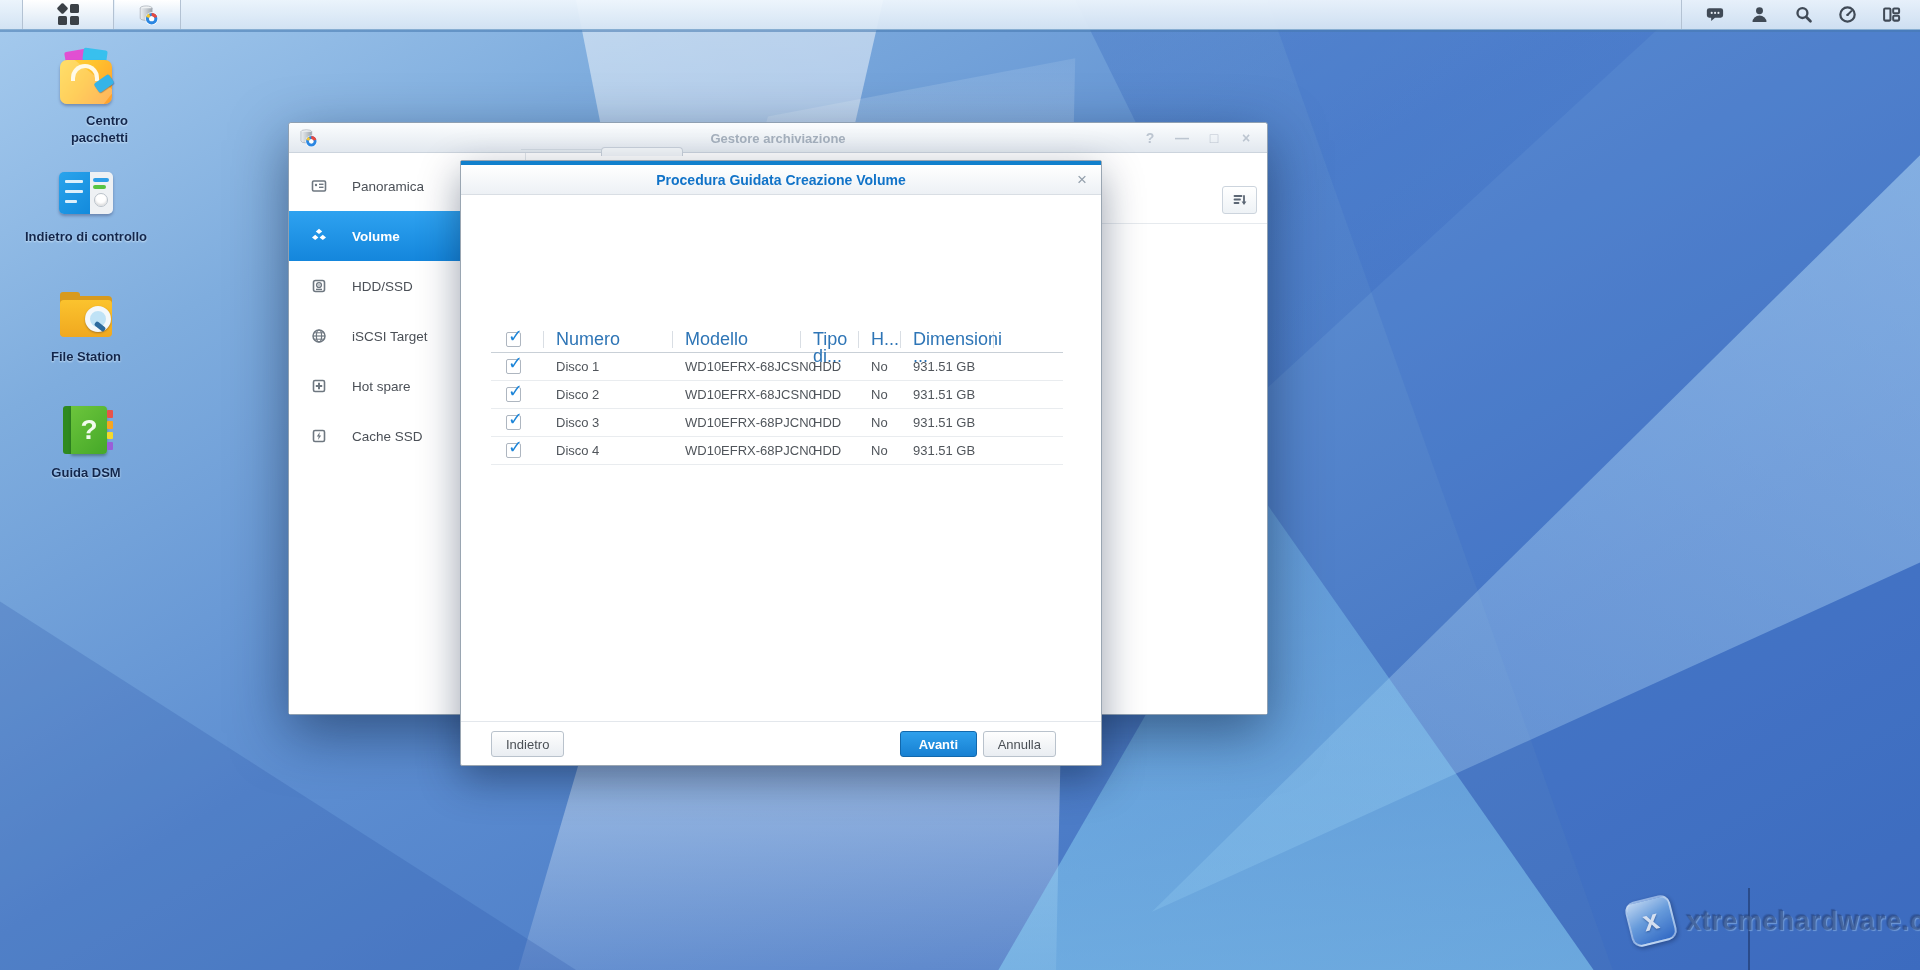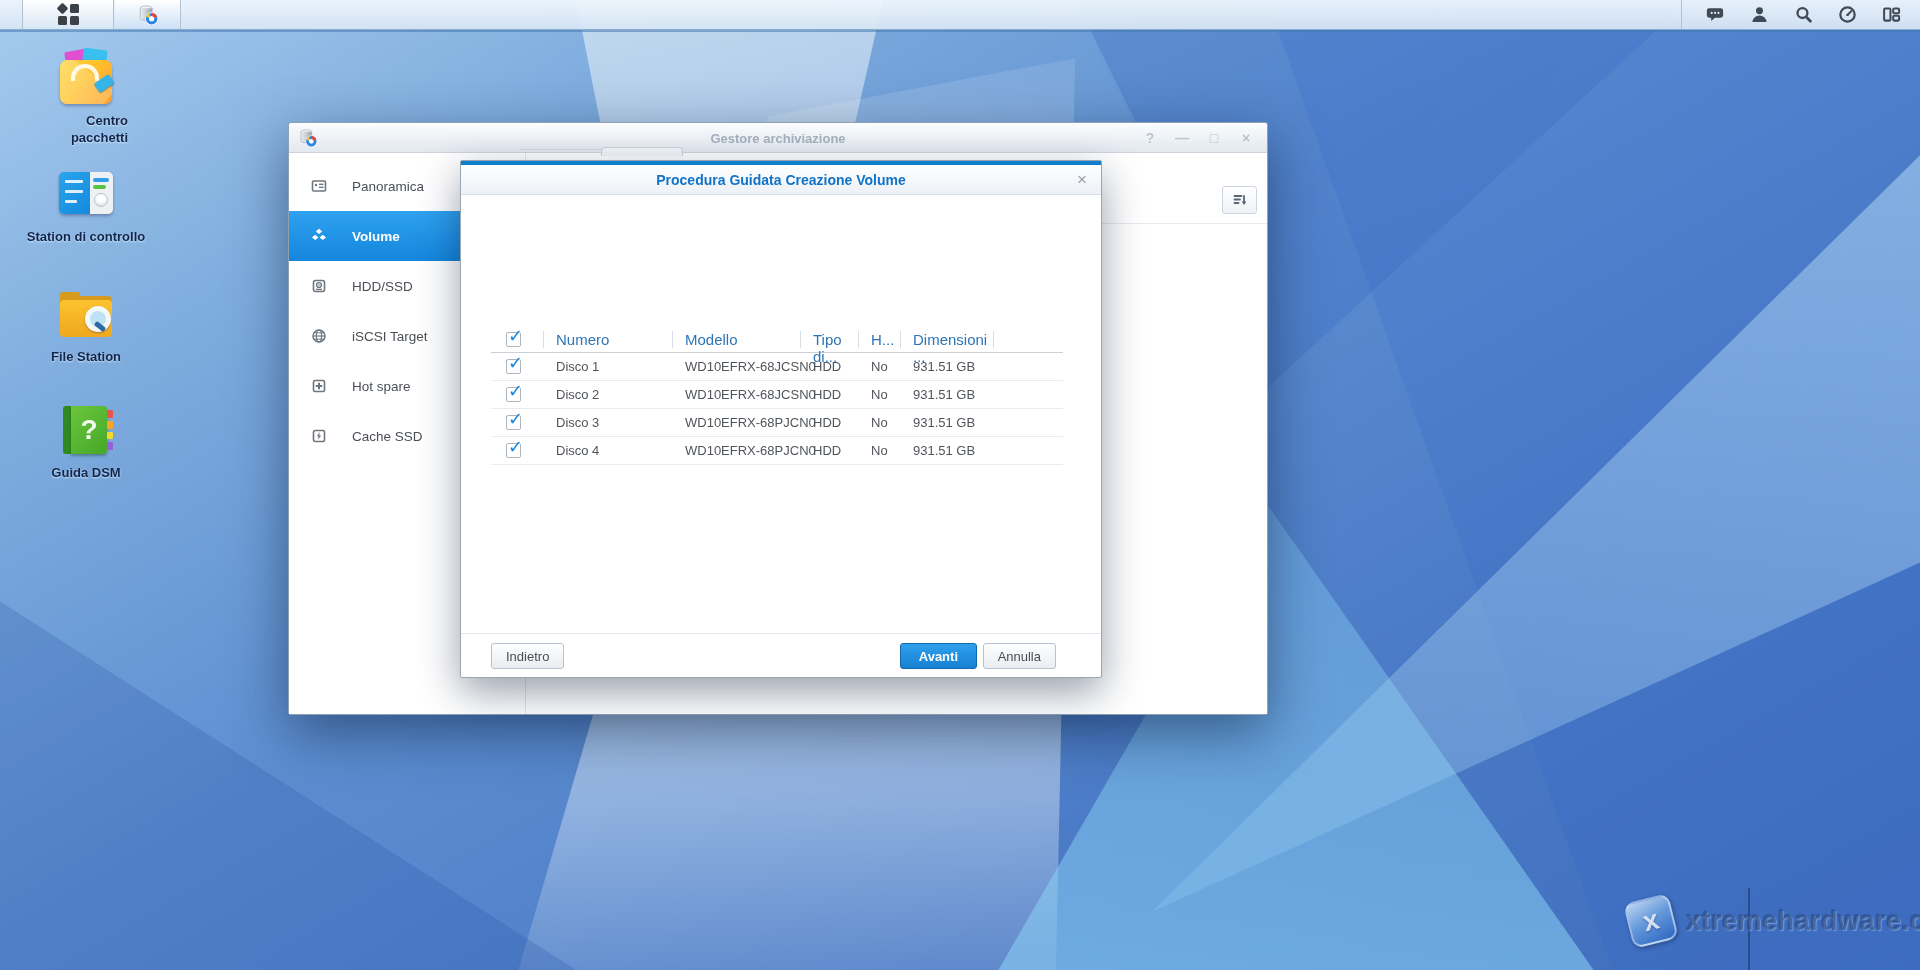--- a/index.html
+++ b/index.html
@@ -86,37 +86,37 @@
   .s-item.sel{background:linear-gradient(to bottom,#2ea2f0,#1486dc);color:#fff;font-weight:bold}
   .s-item.sel svg{color:#fff}
   
   .wcontent{position:absolute;left:237px;top:30px;right:0;bottom:0;background:#fff}
   .partial-line{position:absolute;left:232px;top:26px;width:82px;height:1px;background:#d2d9e1}
   .partial-btn{position:absolute;left:312px;top:24px;width:82px;height:9px;background:#f3f6f9;border:1px solid #c9d1da;border-bottom:none;border-radius:4px 4px 0 0}
   .toolbar-sep{position:absolute;left:0;right:0;top:70px;height:1px;background:#e6eaee}
   .sortbtn{position:absolute;right:10px;top:33px;width:35px;height:28px;background:linear-gradient(#fff,#eef2f6);border:1px solid #ccd4dd;border-radius:3px;display:flex;align-items:center;justify-content:center;cursor:pointer}
 
   
-  .wizard{position:absolute;left:460px;top:160px;width:642px;height:518px;background:#fff;border:1px solid #9aa6b2;border-radius:2px;box-shadow:0 14px 40px rgba(8,25,55,0.42);z-index:20}
+  .wizard{position:absolute;left:460px;top:160px;width:642px;height:606px;background:#fff;border:1px solid #9aa6b2;border-radius:2px;box-shadow:0 14px 40px rgba(8,25,55,0.42);z-index:20}
   .wz-accent{height:4px;background:#1180cc}
   .wz-titlerow{position:relative;height:30px;background:linear-gradient(to bottom,#ffffff,#edf1f5);border-bottom:1px solid #d9dee4;display:flex;align-items:center;justify-content:center}
   .wz-title{font-size:14px;font-weight:bold;color:#1173c8}
   .wz-close{position:absolute;right:14px;top:0;height:30px;display:flex;align-items:center;font-size:17px;color:#94a0ac;cursor:pointer}
   .wz-hero{position:relative;height:114px;background:linear-gradient(100deg,#18a0f0 0%,#0e88de 55%,#0b76cf 100%);overflow:hidden}
   .wz-hero i{position:absolute;inset:0}
   .wz-hero .h1{background:rgba(255,255,255,0.09);clip-path:polygon(52% 0,100% 0,100% 100%,68% 100%)}
   .wz-hero .h2{background:rgba(8,50,120,0.10);clip-path:polygon(58% 100%,84% 12%,100% 62%,100% 100%)}
   .wz-hero .h3{background:rgba(255,255,255,0.12);clip-path:polygon(74% 0,96% 0,58% 100%,46% 100%)}
   .wz-hero .h4{background:rgba(255,255,255,0.18);clip-path:polygon(86% 0,100% 0,100% 48%)}
   .wz-heading{position:absolute;left:36px;top:42px;font-size:21px;font-weight:bold;color:#fff;z-index:2}
   
   .wz-table{position:absolute;left:30px;top:165px;width:572px}
   .trow{display:grid;grid-template-columns:53px 129px 128px 58px 42px 93px 1fr;align-items:center}
   .thead{height:27px;border-bottom:1px solid #c9d0d7}
-  .thead .th{height:17px;line-height:17px;font-size:15px;color:#2e75b6;padding-left:12px;border-right:1px solid #d9dee4;cursor:pointer}
+  .thead .th{height:17px;line-height:17px;font-size:18px;color:#2e75b6;padding-left:12px;border-right:1px solid #d9dee4;cursor:pointer}
   .thead .th.fill{border-right:none;cursor:default}
   .tdata{height:28px;border-bottom:1px solid #e9ecef;font-size:13px;color:#50555b;cursor:pointer}
   .tdata .td{padding-left:12px;white-space:nowrap}
   .cbcell{display:flex;justify-content:flex-start;padding-left:15px}
   .cb{position:relative;width:15px;height:15px;background:#fff;border:1px solid #aeb6c0;border-radius:2px;cursor:pointer}
   .cb b{position:absolute;left:1px;top:-8px;font-size:18px;font-weight:bold;color:#1b84d8;font-style:normal;text-shadow:0 1px 0 rgba(255,255,255,0.5)}
   
   .wz-footer{position:absolute;left:0;right:0;bottom:0;height:44px;border-top:1px solid #e3e7ec}
   .btn{position:absolute;top:9px;height:26px;padding:0 14px;border:1px solid #b9c2cc;border-radius:3px;background:linear-gradient(#fefefe,#e9edf2);color:#4a4f55;font-size:13px;font-family:inherit;cursor:pointer}
   .btn-back{left:30px}
@@ -165,21 +165,21 @@
               <i></i>
               <i></i>
             </span>
             <span class="cp-right">
               <b class="s1"></b>
               <b class="s2"></b>
               <b class="knob"></b>
             </span>
           </span>
       </div>
-      <div class="dlabel w150">Station di controllo</div>
+      <div class="dlabel w150">Indietro di controllo</div>
     </div>
     <div class="dicon" style="top:236px">
       <div class="art">
         <b class="fs-tab"></b>
           <b class="fs-back"></b>
           <b class="fs-front"></b>
         <span class="fs-mag">
             <b class="fs-handle"></b>
           </span>
       </div>

